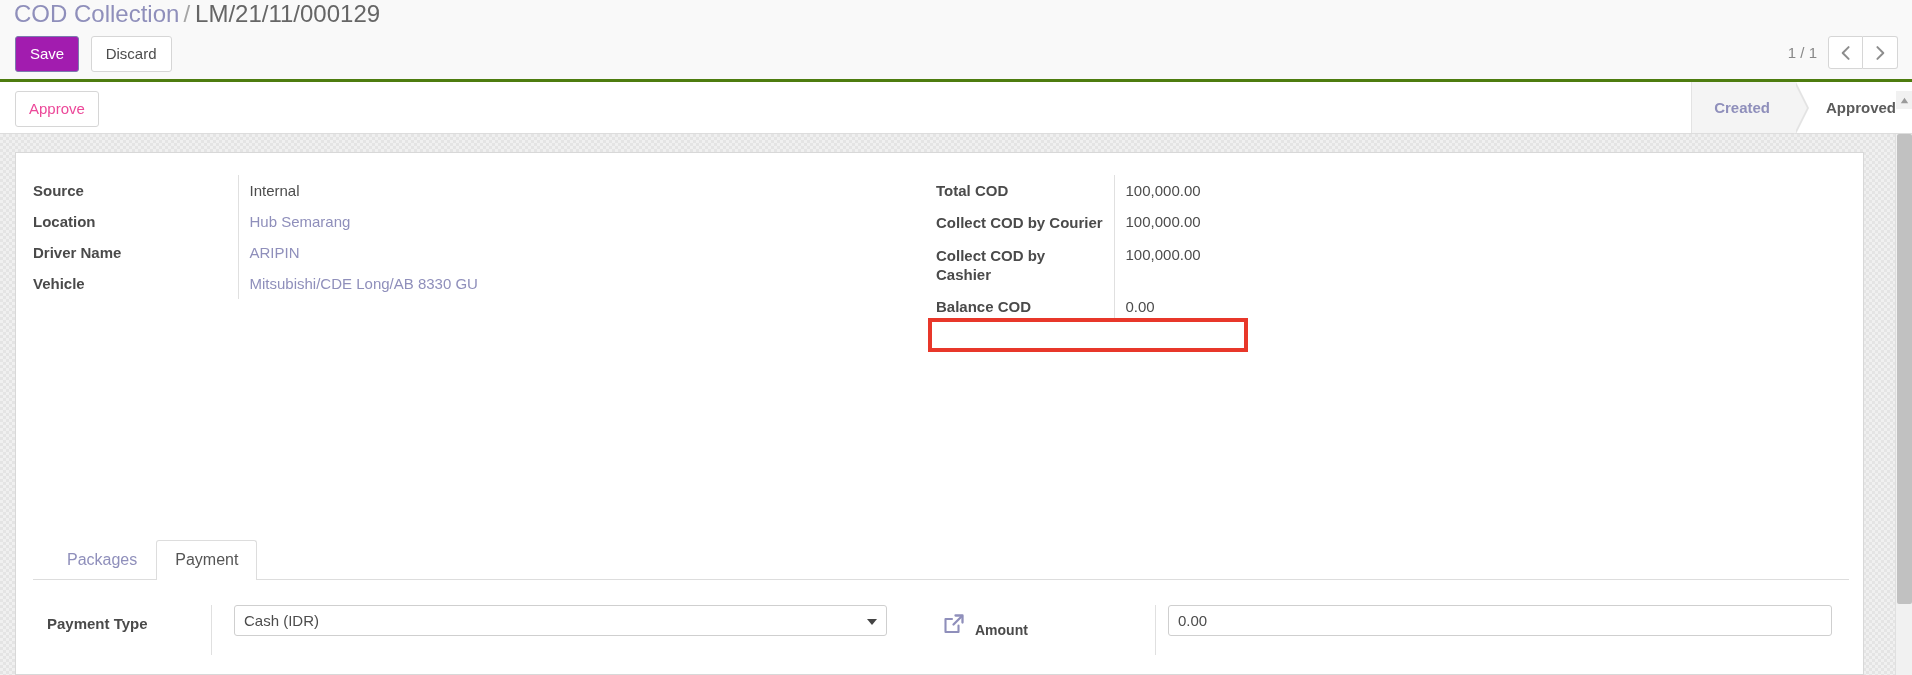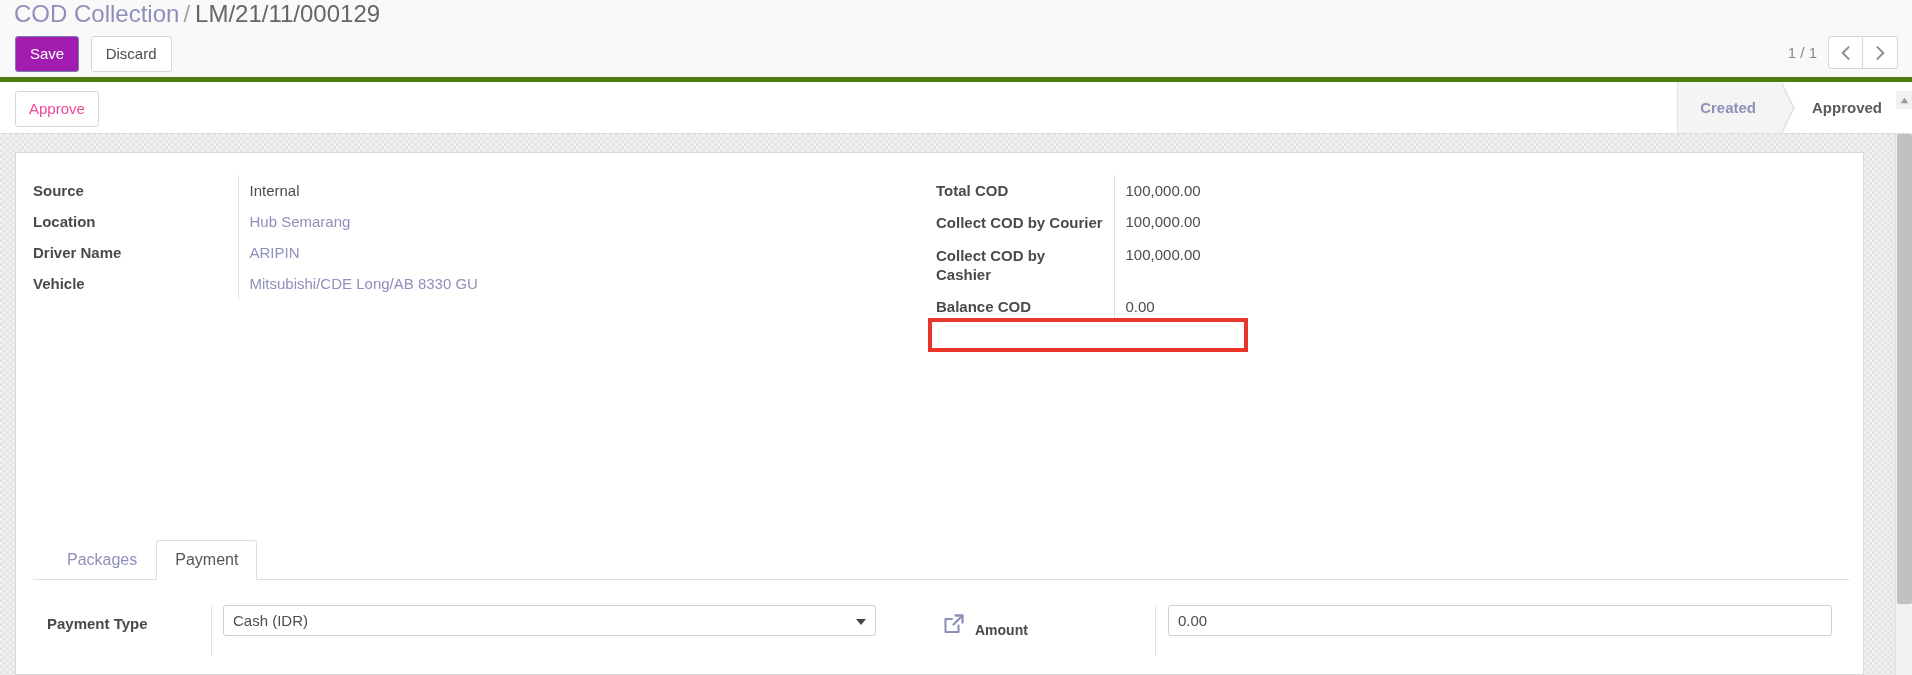--- a/index.html
+++ b/index.html
@@ -17,21 +17,21 @@
     width: 1912px; height: 675px;
     overflow: hidden;
     background: #ffffff;
   }
 
   
   .topbar {
     position: absolute; left: 0; top: 0;
     width: 1912px; height: 82px;
     background: #f9f9f9;
-    border-bottom: 5px solid #4d7c0f;
+    border-bottom: 3px solid #4d7c0f;
   }
   .breadcrumb {
     position: absolute; left: 14px; top: -3px;
     font-size: 24px;
     line-height: 34px;
     white-space: nowrap;
   }
   .bc-link {
     color: #8f8fbb;
     font-size: 24px;
@@ -140,21 +140,21 @@
   }
   .stage .arrow-in {
     right: -11px;
     border-left-color: #f4f4f4;
     z-index: 2;
   }
   .stage.active {
     background: #ffffff;
     color: #5b5b5b;
   }
-  .stage.last { padding-right: 30px; }
+  .stage.last { padding-right: 16px; }
 
   
   .sheet-bg {
     position: absolute; left: 0; top: 134px;
     width: 1912px; height: 541px;
     background-color: #f0f0f0;
     background-image:
       linear-gradient(45deg, #e4e4e4 25%, transparent 25%, transparent 75%, #e4e4e4 75%),
       linear-gradient(45deg, #e4e4e4 25%, transparent 25%, transparent 75%, #e4e4e4 75%);
     background-size: 6px 6px;
@@ -241,21 +241,21 @@
     width: 1816px;
   }
   .pay-label {
     position: absolute; left: 14px; top: 10px;
     font-size: 15px; font-weight: bold; color: #4a4a4a;
   }
   .pay-select-wrap {
     position: absolute; left: 178px; top: 0;
     width: 665px;
     border-left: 1px solid #e0e0e0;
-    padding-left: 11px;
+    padding-left: 22px;
     height: 50px;
   }
   .sel {
     position: relative;
     width: 653px; height: 31px;
     border: 1px solid #cfcfcf;
     border-radius: 3px;
     background: #ffffff;
     font-size: 15px;
     color: #4c4c4c;

